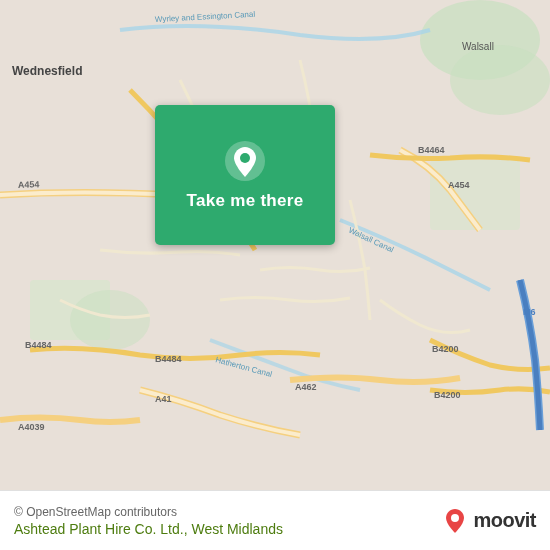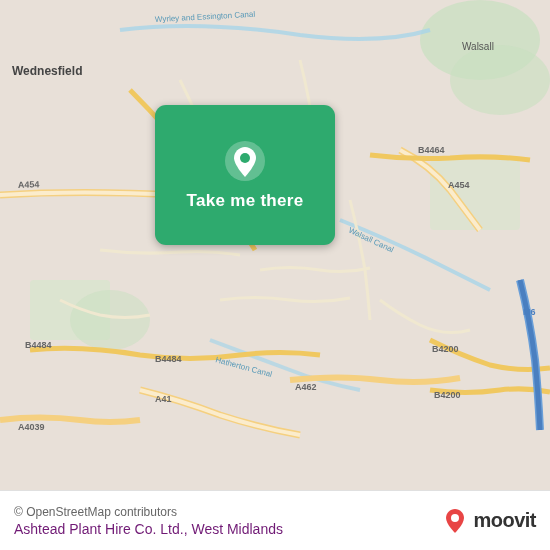--- a/index.html
+++ b/index.html
@@ -29,21 +29,21 @@
     }
 
     
     .take-me-card {
       position: absolute;
       top: 105px;
       left: 155px;
       width: 180px;
       height: 140px;
       background-color: #2eaa6e;
-      border-radius: 11px;
+      border-radius: 5px;
       display: flex;
       flex-direction: column;
       align-items: center;
       justify-content: center;
       cursor: pointer;
       box-shadow: 0 2px 8px rgba(0,0,0,0.3);
       z-index: 10;
     }
 
     .location-pin {
@@ -77,21 +77,21 @@
       gap: 2px;
     }
 
     .copyright-text {
       font-size: 12px;
       color: #666;
     }
 
     .location-name {
       font-size: 14px;
-      color: #701a75;
+      color: #4d7c0f;
       font-weight: 500;
     }
 
     .moovit-logo {
       display: flex;
       align-items: center;
       gap: 4px;
     }
 
     .moovit-text {

